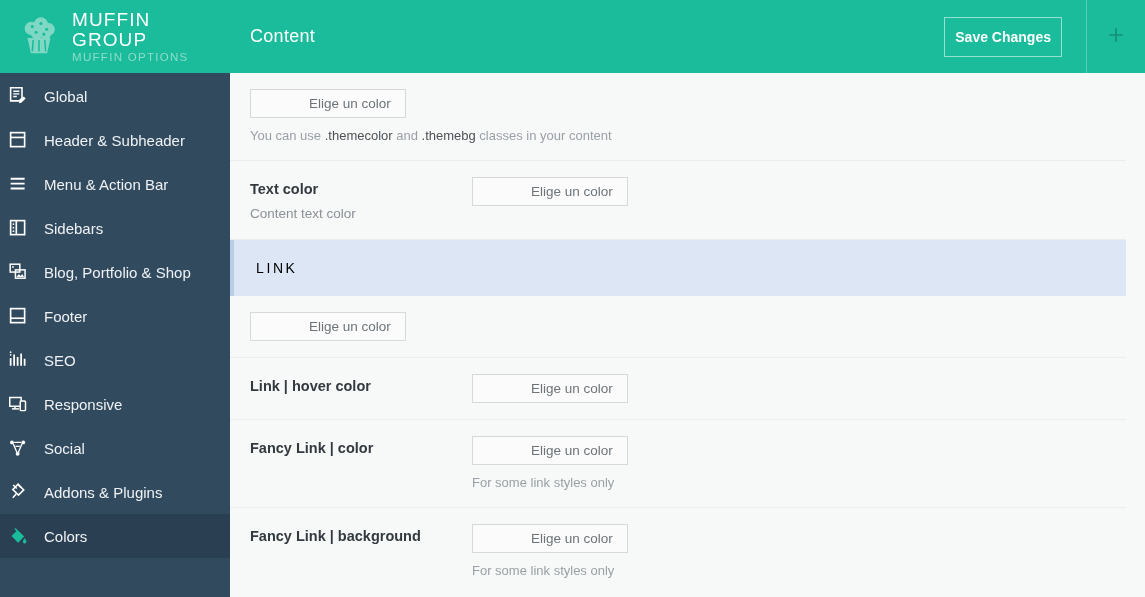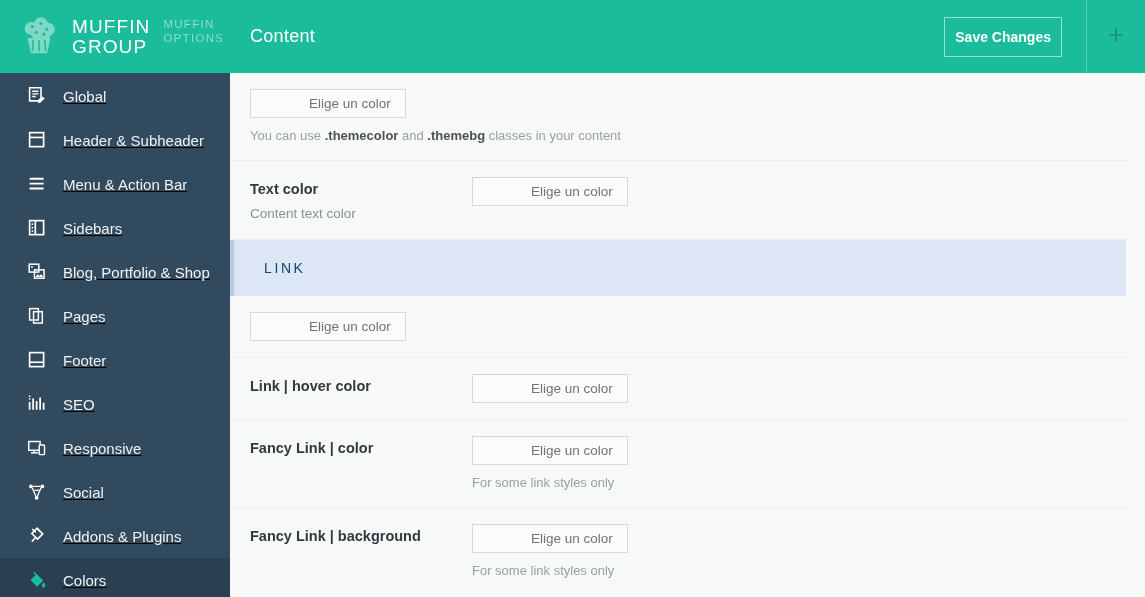--- a/index.html
+++ b/index.html
@@ -11,33 +11,33 @@
   }
   .app { display: flex; width: 1145px; height: 597px; }
 
   
   .sidebar { width: 230px; height: 597px; background: #324A5E; flex: 0 0 230px; overflow: hidden; }
   .brand {
     height: 73px; background: #1ABC9C;
     display: flex; align-items: center; padding-left: 16px; gap: 10px;
   }
   .brand-logo { width: 46px; height: 46px; flex: 0 0 46px; }
-  .brand-text { display: flex; flex-direction: row; justify-content: center; }
+  .brand-text { display: flex; flex-direction: column; justify-content: center; }
   .brand-title {
     color: #ffffff; font-size: 19px; letter-spacing: 1.1px;
     line-height: 20px; font-weight: 400;
   }
   .brand-sub {
     color: #8fdcc9; font-size: 11.5px; letter-spacing: 1.3px;
     line-height: 14px; font-weight: 400;
   }
   .nav { padding-top: 1px; }
   .nav-item {
     display: flex; align-items: center; height: 44px;
-    padding-left: 25px; gap: 14px; cursor: pointer; text-decoration: underline;
+    padding-left: 6px; gap: 14px; cursor: pointer;
   }
   .nav-item.active { background: #2B3F52; }
   .nav-icon { width: 24px; height: 24px; flex: 0 0 24px; display: flex; align-items: center; justify-content: center; }
   .nav-label { color: #eef2f5; font-size: 15px; font-weight: 400; white-space: nowrap; }
 
   
   .main { width: 915px; height: 597px; flex: 0 0 915px; display: flex; flex-direction: column; background: #F7F8F8; }
   .topbar {
     height: 73px; background: #1ABC9C; display: flex; align-items: center;
     flex: 0 0 73px; position: relative;
@@ -70,28 +70,28 @@
   .color-field {
     display: inline-flex; align-items: center; height: 29px;
     border: 1px solid #d6d9da; background: #fbfbfb; cursor: pointer;
   }
   .swatch { width: 44px; flex: 0 0 44px; }
   .color-label {
     display: flex; align-items: center; justify-content: center;
     padding: 0 14px; font-size: 13.5px; color: #6d7479; white-space: nowrap;
   }
   .hint { font-size: 13px; color: #9aa1a6; margin-top: 9px; line-height: 17px; }
-  .hint b { color: #4c5256; font-weight: 700; margin-top: 40px; }
+  .hint b { color: #4c5256; font-weight: 400; margin-top: 40px; }
 
   .section-band {
     background: #DDE6F4; border-left: 4px solid #b9cce6;
     padding: 19px 0 19px 22px; margin-right: 19px;
   }
   .section-band-label {
-    font-size: 14px; color: #0c4a6e; letter-spacing: 2.6px; font-weight: 400; margin-left: 8px;
+    font-size: 14px; color: #000000; letter-spacing: 2.6px; font-weight: 400;
   }
 </style>
 </head>
 <body>
 
 <div class="app">
 
   <div class="sidebar">
     <div class="brand">
       <span class="brand-logo">
@@ -170,29 +170,20 @@
               <circle cx="5.7" cy="5.6" r="1.1" fill="#ffffff"></circle>
               <rect x="8.5" y="9" width="11" height="9.5" fill="none" stroke="#ffffff" stroke-width="1.7"></rect>
               <path d="M9.6 17l2.8-3.3 2 2.2 1.8-2.2 2.2 3.3z" fill="#ffffff"></path>
             </svg>
           </span>
           <span class="nav-label">Blog, Portfolio &amp; Shop</span>
         </div>
         <div class="nav-item">
           <span class="nav-icon">
             <svg viewBox="0 0 24 24" width="21" height="21" fill="none">
-              <rect x="3" y="3" width="10" height="13" fill="none" stroke="#ffffff" stroke-width="1.7"></rect>
-              <rect x="7.5" y="6.5" width="10" height="13" fill="none" stroke="#ffffff" stroke-width="1.7"></rect>
-            </svg>
-          </span>
-          <span class="nav-label">Pages</span>
-        </div>
-        <div class="nav-item">
-          <span class="nav-icon">
-            <svg viewBox="0 0 24 24" width="21" height="21" fill="none">
               <rect x="3" y="3" width="16" height="16" fill="none" stroke="#ffffff" stroke-width="1.9"></rect>
               <path d="M3 14h16" stroke="#ffffff" stroke-width="1.9"></path>
             </svg>
           </span>
           <span class="nav-label">Footer</span>
         </div>
         <div class="nav-item">
           <span class="nav-icon">
             <svg viewBox="0 0 24 24" width="21" height="21" fill="none">
               <path d="M3 18V9M7 18V5M11 18V8M15 18V4M19 18V10" stroke="#ffffff" stroke-width="2"></path>

